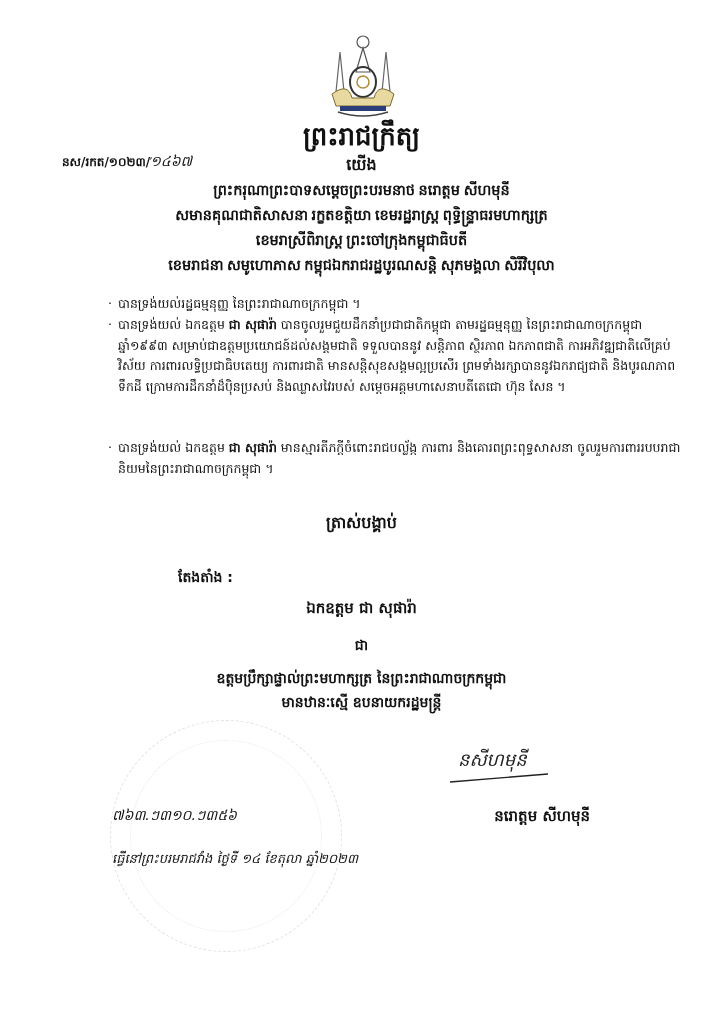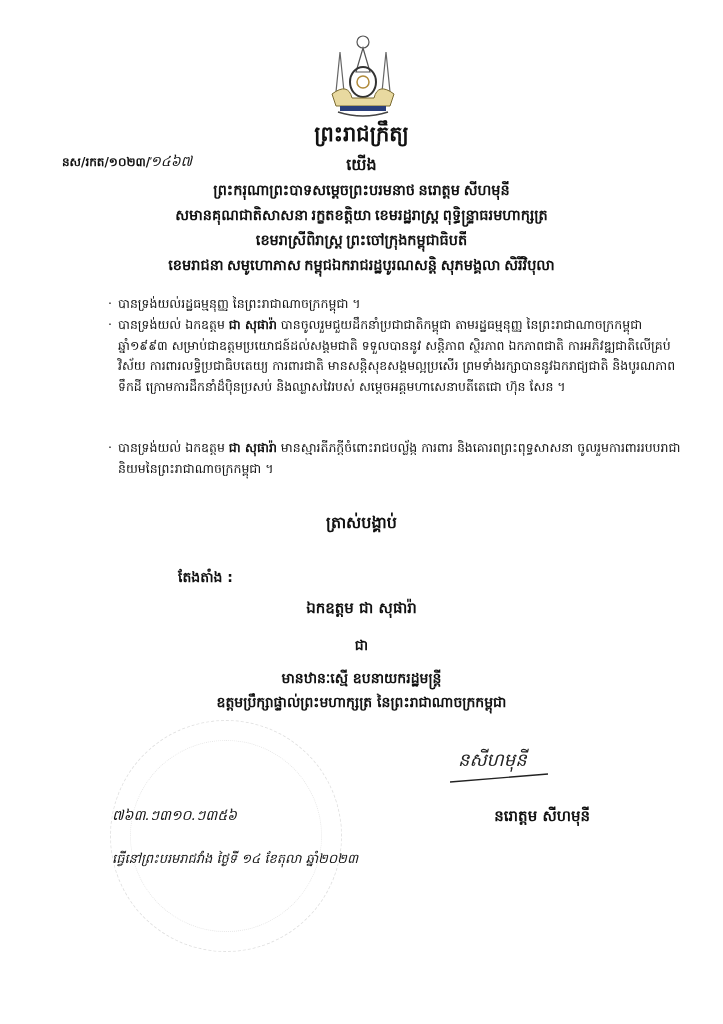--- a/index.html
+++ b/index.html
@@ -1,21 +1,21 @@
 <!DOCTYPE html>
 <html><head>
 <meta charset="utf-8">
 <style>
   html, body { margin:0; padding:0; background:#ffffff; }
   body { width:723px; height:1024px; position:relative; overflow:hidden;
          font-family:"DejaVu Sans", sans-serif; color:#111; }
   .abs { position:absolute; }
   .center { left:0; width:723px; text-align:center; }
   .emblem { left:318px; top:32px; width:90px; height:88px; }
-  .title { top:120px; font-size:21px; font-weight:bold; }
+  .title { top:120px; font-size:26px; font-weight:bold; }
   .refno { left:62px; top:146px; font-size:12px; font-weight:bold; }
   .refno .hand { font-style:italic; font-weight:normal; font-size:14px;margin-top:27px; }
   .we { top:154px; font-size:16px; font-weight:bold; }
   .king-title { top:178px; font-size:14.5px; font-weight:bold; line-height:25px;font-family:Liberation Serif, serif; }
   .para { left:118px; width:570px; font-size:12.5px; line-height:20.5px; }
   .para .bullet { position:absolute; left:-10px; }
   .para b { font-weight:bold; }
   .order { top:512px; font-size:16px; font-weight:bold; }
   .appoint { left:178px; top:568px; font-size:14px; font-weight:bold; }
   .person { top:598px; font-size:15px; font-weight:bold; }
@@ -75,22 +75,22 @@
 <div class="abs para" style="top:438px;">
   <span class="bullet">·</span>
   <span>បានទ្រង់យល់ ឯកឧត្តម </span><b>ជា សុផារ៉ា</b><span> មានស្មារតីភក្តីចំពោះរាជបល្ល័ង្ក ការពារ និងគោរពព្រះពុទ្ធសាសនា ចូលរួមការពាររបបរាជានិយមនៃព្រះរាជាណាចក្រកម្ពុជា ។</span>
 </div>
 
 <div class="abs center order">ត្រាស់បង្គាប់</div>
 <div class="abs appoint">តែងតាំង :</div>
 <div class="abs center person">ឯកឧត្តម ជា សុផារ៉ា</div>
 <div class="abs center as">ជា</div>
 <div class="abs center position">
+  <div>ឧត្តមប្រឹក្សាផ្ទាល់ព្រះមហាក្សត្រ នៃព្រះរាជាណាចក្រកម្ពុជា</div>
   <div>មានឋានៈស្មើ ឧបនាយករដ្ឋមន្ត្រី</div>
-  <div>ឧត្តមប្រឹក្សាផ្ទាល់ព្រះមហាក្សត្រ នៃព្រះរាជាណាចក្រកម្ពុជា</div>
 </div>
 
 <div class="abs stamp"></div>
 <div class="abs stamp2"></div>
 
 <div class="abs sig">
   <svg width="120" height="60" viewBox="0 0 120 60">
     <text x="18" y="36" font-family="DejaVu Serif, serif" font-style="italic" font-size="18" fill="#222">នសីហមុនី</text>
     <path d="M10 52 L108 44" stroke="#222" stroke-width="1.3" fill="none"></path>
   </svg>

